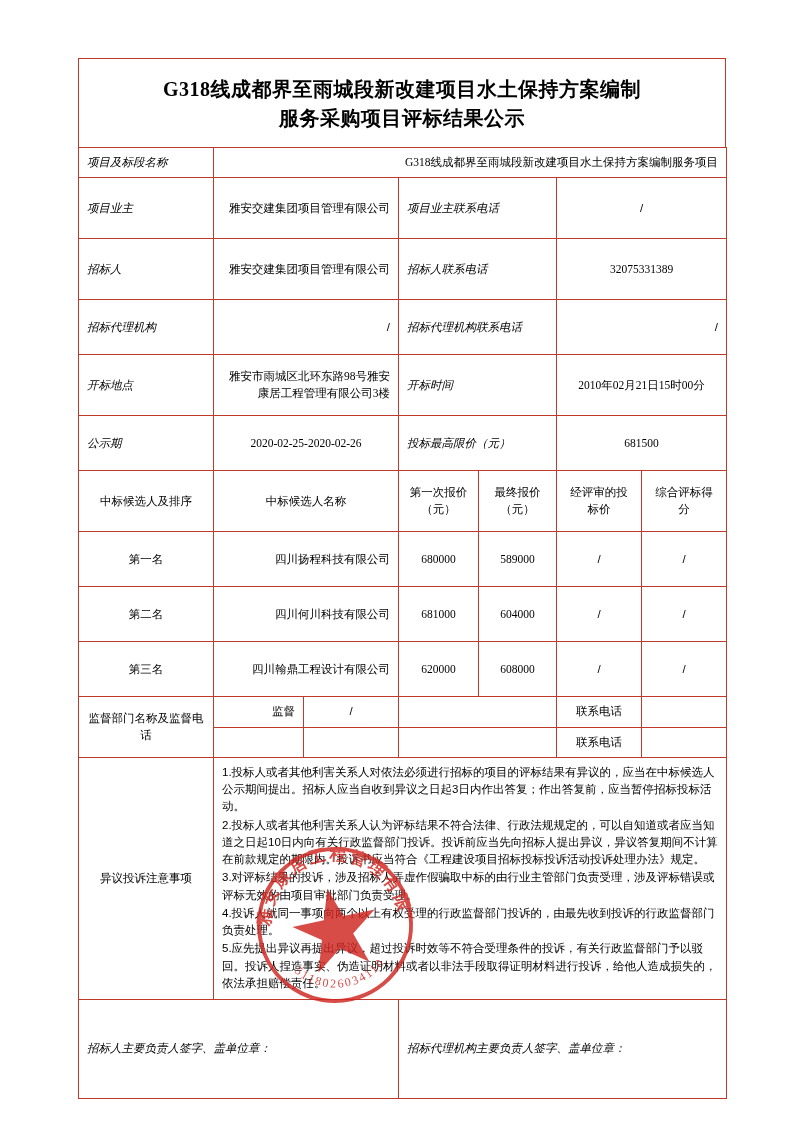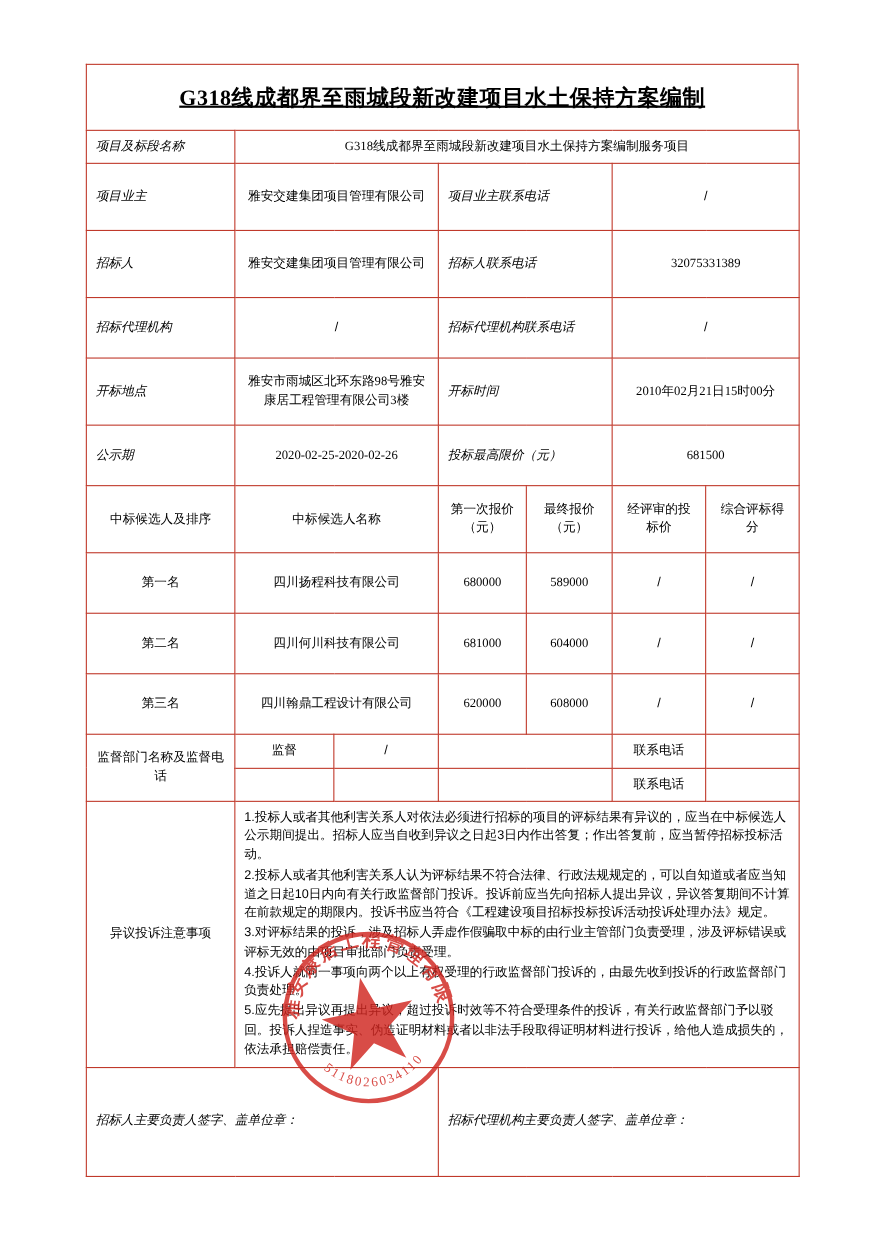--- a/index.html
+++ b/index.html
@@ -34,42 +34,41 @@
     padding: 16px 20px 14px 20px;
     text-align: center;
   }
   .title-line {
     font-family: "Liberation Serif", serif;
     font-size: 20px;
     font-weight: bold;
     line-height: 1.45;
     letter-spacing: 0.5px;
     color: #000;
-    text-decoration: underline;
   }
   table.doc {
     border-collapse: collapse;
     width: 648px;
     table-layout: fixed;
   }
   table.doc td {
     border: 1px solid #c0392b;
     font-size: 11.5px;
     padding: 6px 8px;
     vertical-align: middle;
     line-height: 1.5;
     color: #000;
   }
   .lbl-left {
     text-align: left;
     padding-left: 12px;
     font-style: italic;
   }
   .val {
-    text-align: center;
+    text-align: right;
     padding-left: 10px;
   }
   .ctr {
     text-align: center;
   }
   .hand {
     font-family: "Liberation Serif", serif;
     font-size: 13.5px;
   }
   .hand-lg {
@@ -110,20 +109,21 @@
   .seal svg { display: block; }
 </style>
 </head>
 <body>
 
 <div class="page">
   <div class="sheet">
 
     <div class="title-box">
       <div class="title-line">G318线成都界至雨城段新改建项目水土保持方案编制</div>
+      <div class="title-line">服务采购项目评标结果公示</div>
     </div>
 
     <table class="doc">
       <colgroup>
         <col style="width:135px">
         <col style="width:90px">
         <col style="width:95px">
         <col style="width:80px">
         <col style="width:78px">
         <col style="width:85px">

